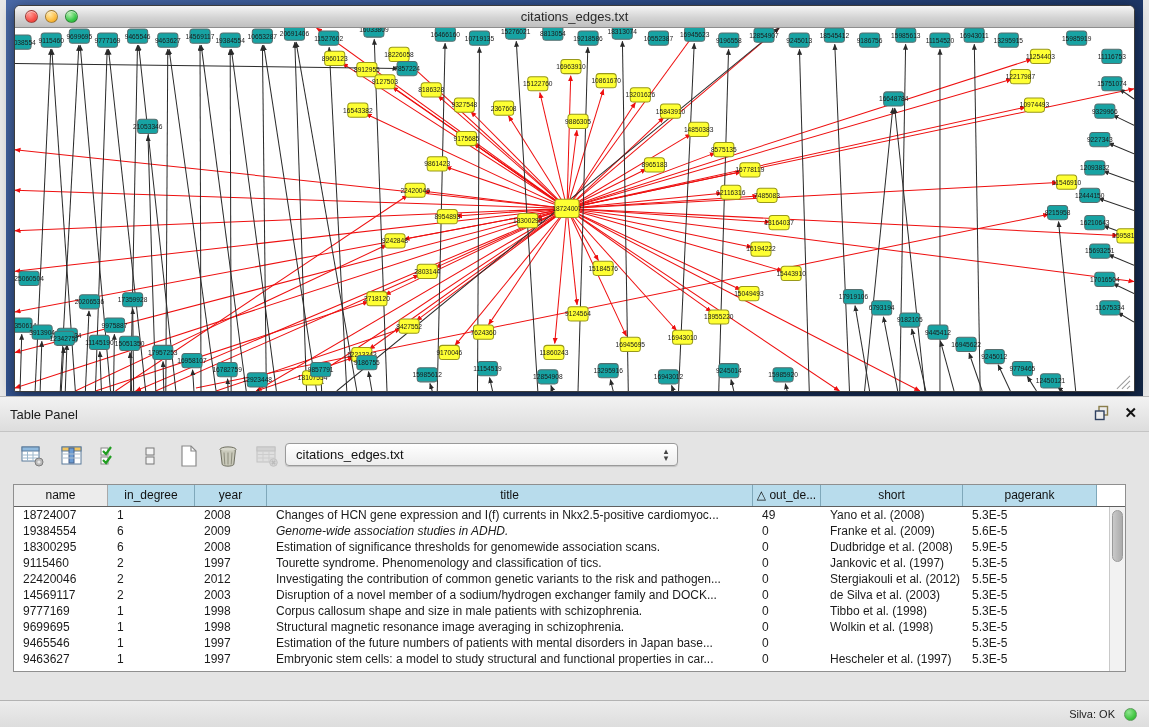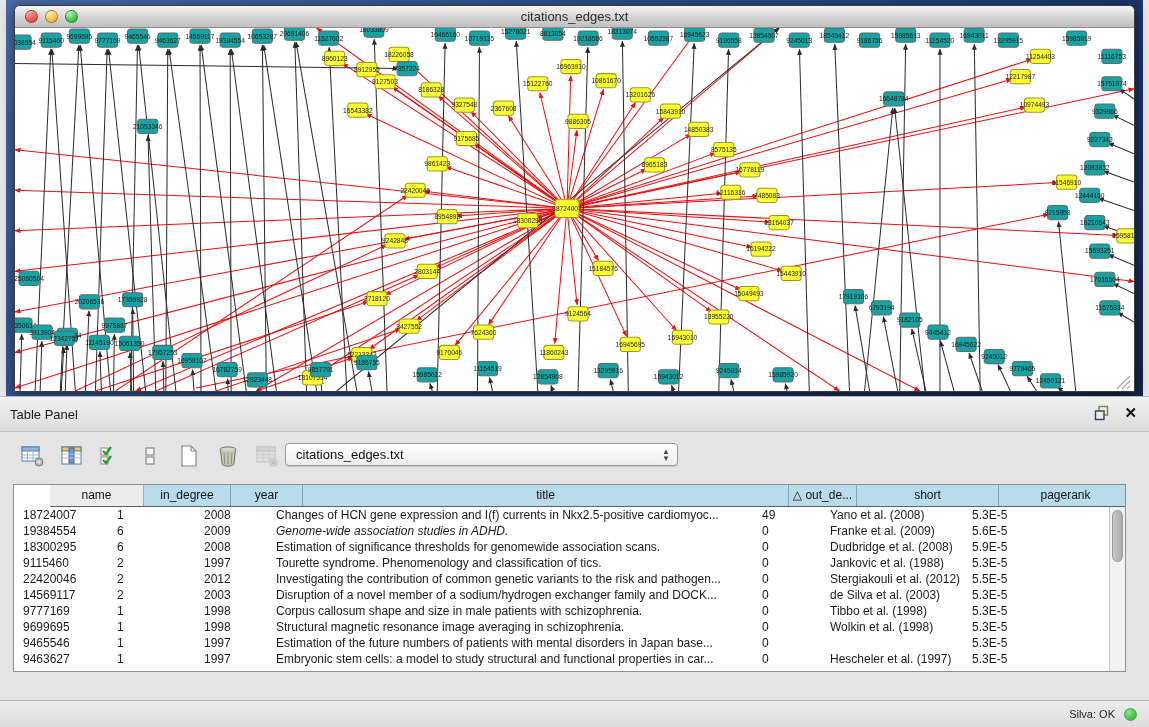--- a/index.html
+++ b/index.html
@@ -59,21 +59,21 @@
     border:1px solid #9a9a9a; border-radius:4px;
     background:linear-gradient(#ffffff,#ededed);
     box-shadow:0 1px 1px rgba(0,0,0,.15);
     display:flex; align-items:center;
   }
   .dropdown .dval { flex:1; padding-left:10px; font-size:13px; color:#111; }
   .dropdown .darr { width:18px; text-align:center; color:#444; font-size:9px; line-height:7px; padding-right:4px; }
 
   .tablebox {
     position:absolute; left:13px; top:52px; width:1113px; height:188px;
-    border:1px solid #8f8f8f; background:#fff; overflow:hidden;padding-left:36px;
+    border:1px solid #8f8f8f; background:#fff; overflow:hidden;
   }
   .thead { display:flex; height:22px; border-bottom:1px solid #5f5f5f; }
   .th {
     background:#b8dcec; border-right:1px solid #7fa8ba;
     font-size:12px; color:#111; text-align:center; line-height:21px;
     overflow:hidden; white-space:nowrap; flex:0 0 auto;
   }
   .th.grey { background:#ececec; border-right:1px solid #a9a9a9; }
   .tbody { position:absolute; left:0; top:22px; right:16px; bottom:0; overflow:hidden; }
   .tr { display:flex; height:16px; }
@@ -655,21 +655,21 @@
           <div class="td" style="width: 68px;">0</div>
           <div class="td" style="width: 142px;">Dudbridge et al. (2008)</div>
           <div class="td" style="width: 134px;">5.9E-5</div>
         </div>
         <div class="tr">
           <div class="td" style="width: 94px;">9115460</div>
           <div class="td" style="width: 87px;">2</div>
           <div class="td" style="width: 72px;">1997</div>
           <div class="td" style="width: 486px;">Tourette syndrome. Phenomenology and classification of tics.</div>
           <div class="td" style="width: 68px;">0</div>
-          <div class="td" style="width: 142px;">Jankovic et al. (1988)</div>
+          <div class="td" style="width: 142px;">Jankovic et al. (1997)</div>
           <div class="td" style="width: 134px;">5.3E-5</div>
         </div>
         <div class="tr">
           <div class="td" style="width: 94px;">22420046</div>
           <div class="td" style="width: 87px;">2</div>
           <div class="td" style="width: 72px;">2012</div>
           <div class="td" style="width: 486px;">Investigating the contribution of common genetic variants to the risk and pathogen...</div>
           <div class="td" style="width: 68px;">0</div>
           <div class="td" style="width: 142px;">Stergiakouli et al. (2012)</div>
           <div class="td" style="width: 134px;">5.5E-5</div>

